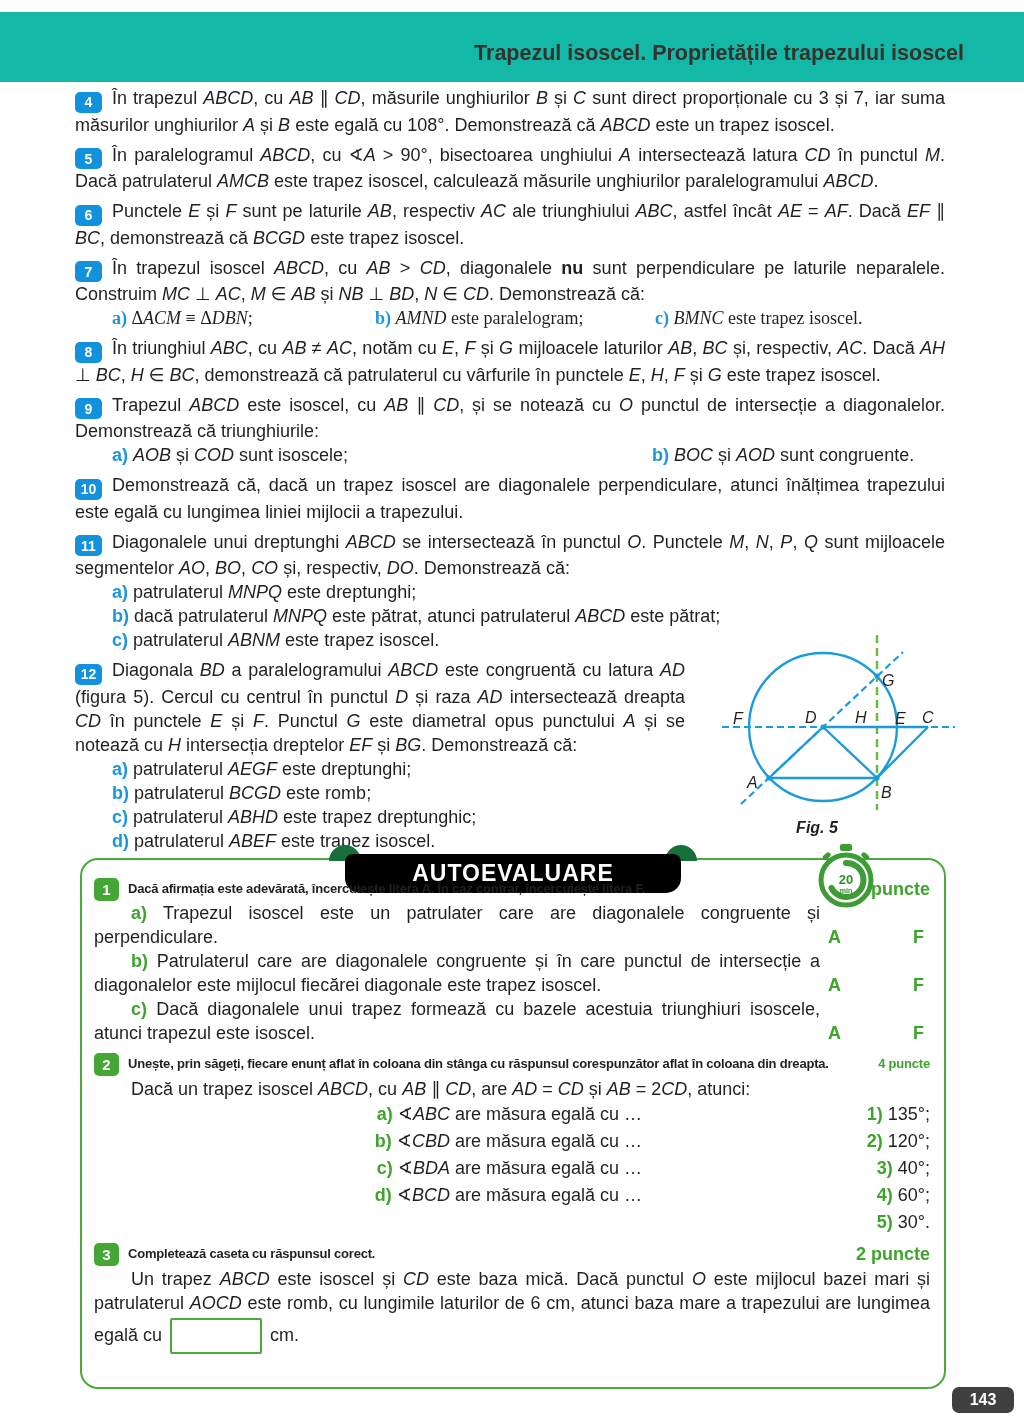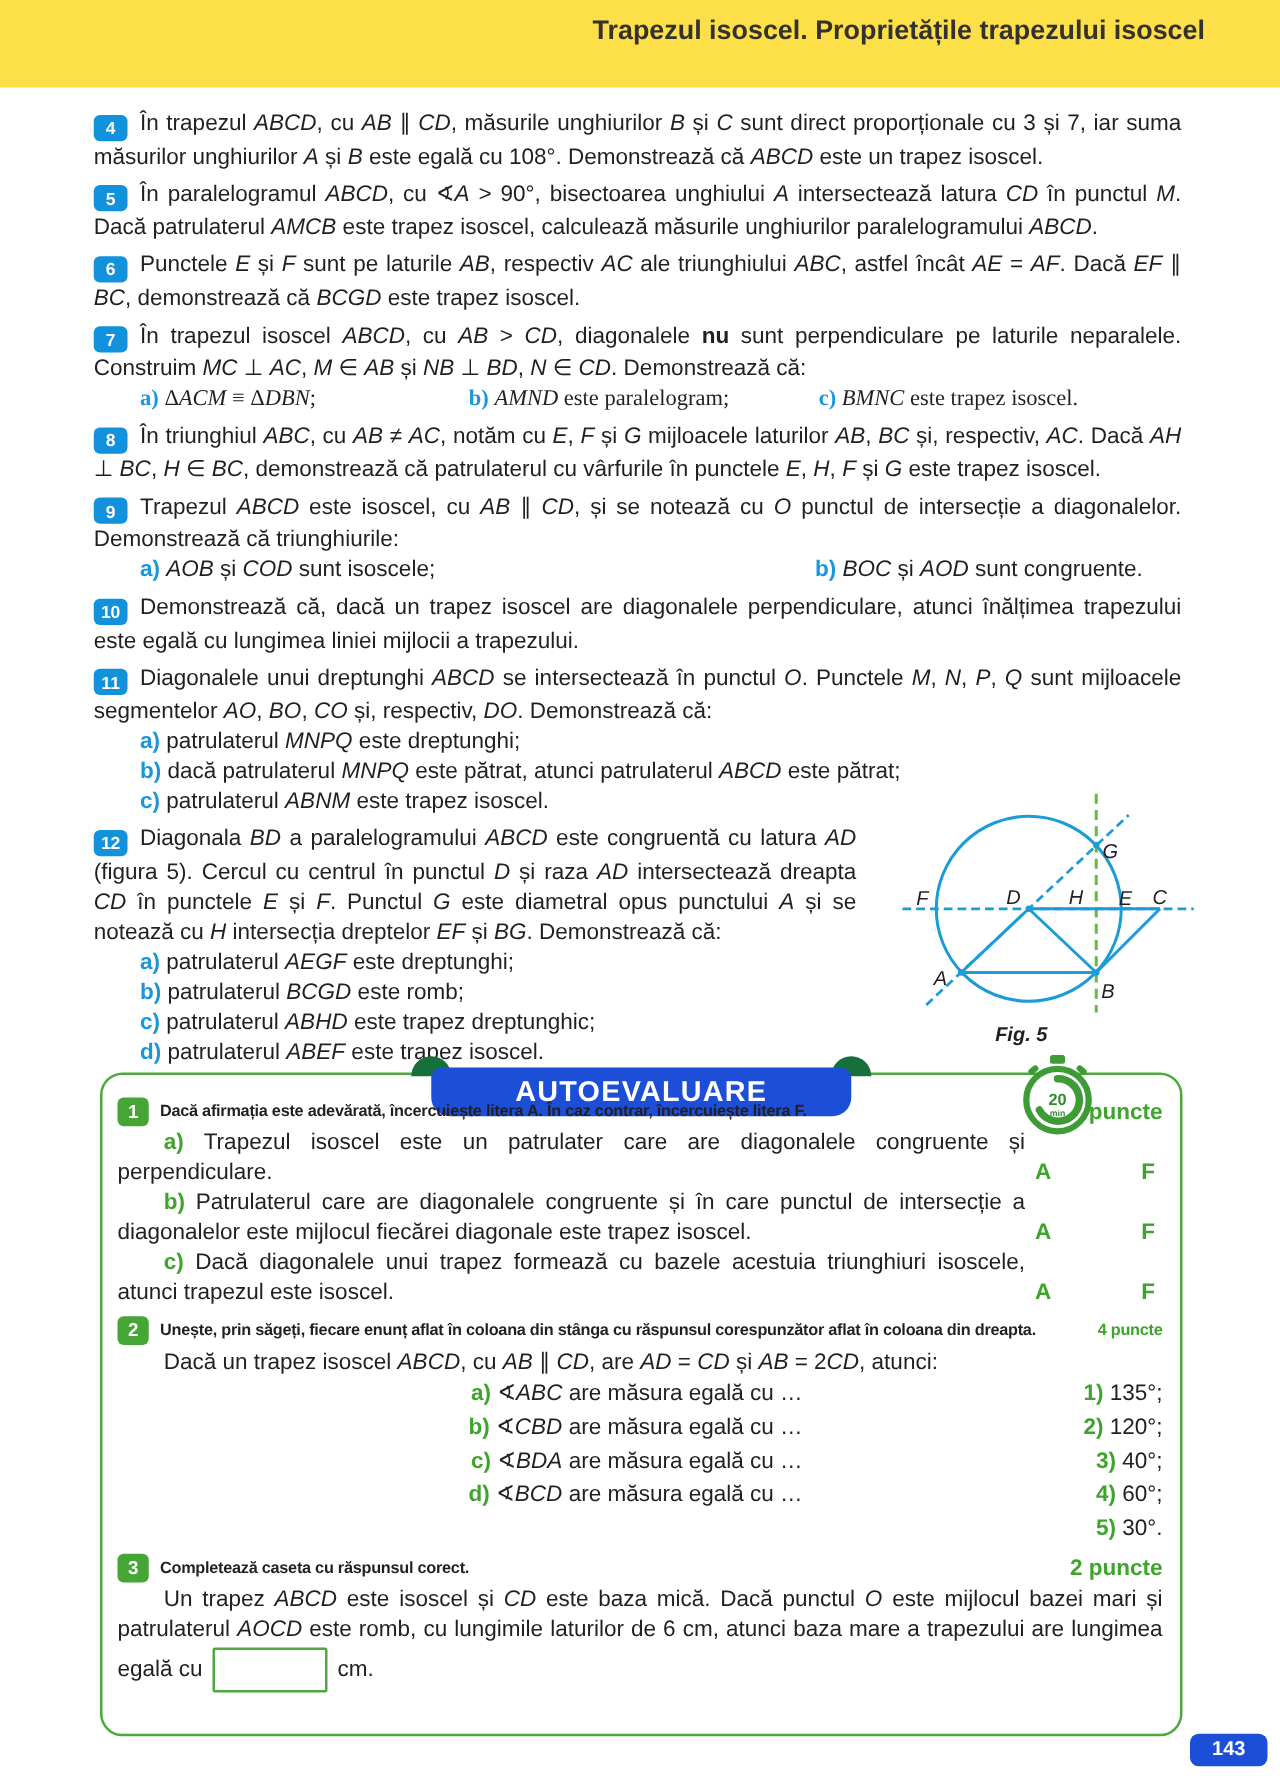--- a/index.html
+++ b/index.html
@@ -1,20 +1,20 @@
 <!DOCTYPE html>
 <html lang="ro"><head>
 <meta charset="utf-8">
 <style>
   html,body{margin:0;padding:0;background:#e8e8e8;}
   .page{position:relative;width:1024px;height:1424px;background:#ffffff;overflow:hidden;
         font-family:"Liberation Sans","DejaVu Sans",sans-serif;color:#231f20;}
   
-  .band{position:absolute;left:0;top:0;width:100%;height:70px;background:#fde047;
-        display:flex;}
+  .band{position:absolute;left:0;top:12px;width:100%;height:70px;background:#14b8a6;
+        display:flex;align-items:center;}
   .band h1{margin:0 0 0 auto;padding:12px 60px 0 0;font-size:21.5px;font-weight:700;color:#35312c;}
   
   .content{position:absolute;left:75px;top:86px;width:870px;font-size:18px;line-height:24px;text-align:justify;}
   .ex{margin:0 0 6px 0;}
   .ex p{margin:0;}
   .badge{display:inline-flex;width:27px;height:21px;border-radius:5px;background:#1291dc;color:#fff;
          align-items:center;justify-content:center;font-weight:700;font-size:14px;margin-right:10px;
          vertical-align:-3px;font-style:normal;}
   .lbl{font-weight:700;color:#1a96dc;}
   .lblg{font-weight:700;color:#3fa42c;}
@@ -25,21 +25,21 @@
   
   .figfloat{float:right;width:318px;height:216px;margin:-34px -70px 0 12px;position:relative;}
   .figfloat svg{display:block;}
   
   .autoeval{position:absolute;left:80px;top:858px;width:866px;min-height:496px;background:#fff;
             border:2.5px solid #4ca93c;border-radius:18px;padding:10px 14px 12px 12px;box-sizing:border-box;
             font-size:18px;line-height:24px;}
   .ribbon{position:absolute;top:-15px;left:50%;transform:translateX(-50%);width:368px;height:52px;}
   .ribbon .ear{position:absolute;top:0;width:32px;height:16px;background:#15703a;border-radius:16px 16px 0 0;}
   .ribbon .ear.left{left:0;} .ribbon .ear.right{right:0;}
-  .ribbon .body{position:absolute;left:16px;right:16px;top:9px;height:39px;background:#1d4ed8;
+  .ribbon .body{position:absolute;left:16px;right:16px;top:9px;height:39px;background:#000000;
                 border-radius:8px 8px 15px 15px;color:#fff;font-weight:700;font-size:23px;letter-spacing:1px;
                 text-align:center;line-height:39px;}
   .din-oficiu{margin:2px 0 4px 0;font-weight:700;}
   .din-oficiu .val{color:#3fa42c;margin-left:6px;}
   .timer{position:absolute;top:-18px;right:66px;width:64px;height:68px;}
   .qblock{margin-top:7px;}
   .q-header{display:flex;align-items:flex-start;gap:9px;}
   .q-badge{flex:none;display:inline-flex;width:25px;height:23px;border-radius:5px;background:#45a535;color:#fff;
            align-items:center;justify-content:center;font-weight:700;font-size:15px;margin-top:1px;}
   .q-title{flex:1;font-weight:700;font-size:13px;letter-spacing:-0.2px;position:relative;}
@@ -50,21 +50,21 @@
   .af-opts{flex:0 0 96px;display:flex;justify-content:space-between;padding:0 6px 0 8px;
            font-weight:700;color:#3fa42c;}
   .intro{text-indent:37px;margin:1px 0;}
   .match-grid{display:grid;grid-template-columns:548px 1fr;row-gap:2px;}
   .match-cell{line-height:25px;text-align:right;}
   .match-cell.l{padding-left:37px;}
   .q3-body{text-indent:37px;text-align:justify;margin-top:1px;}
   .answer-box{display:inline-block;width:88px;height:32px;border:2px solid #4ca93c;border-radius:2px;
               vertical-align:middle;margin:3px 8px;background:#fff;}
   
-  .pagenum{position:absolute;left:952px;top:1387px;width:62px;height:26px;background:#1d4ed8;border-radius:7px;
+  .pagenum{position:absolute;left:952px;top:1387px;width:62px;height:26px;background:#404040;border-radius:7px;
            color:#fff;font-weight:700;font-size:16px;display:flex;align-items:center;justify-content:center;}
 </style>
 </head>
 <body>
 
 <div class="page">
 
   <header class="band">
     <h1>Trapezul isoscel. Proprietățile trapezului isoscel</h1>
   </header>

